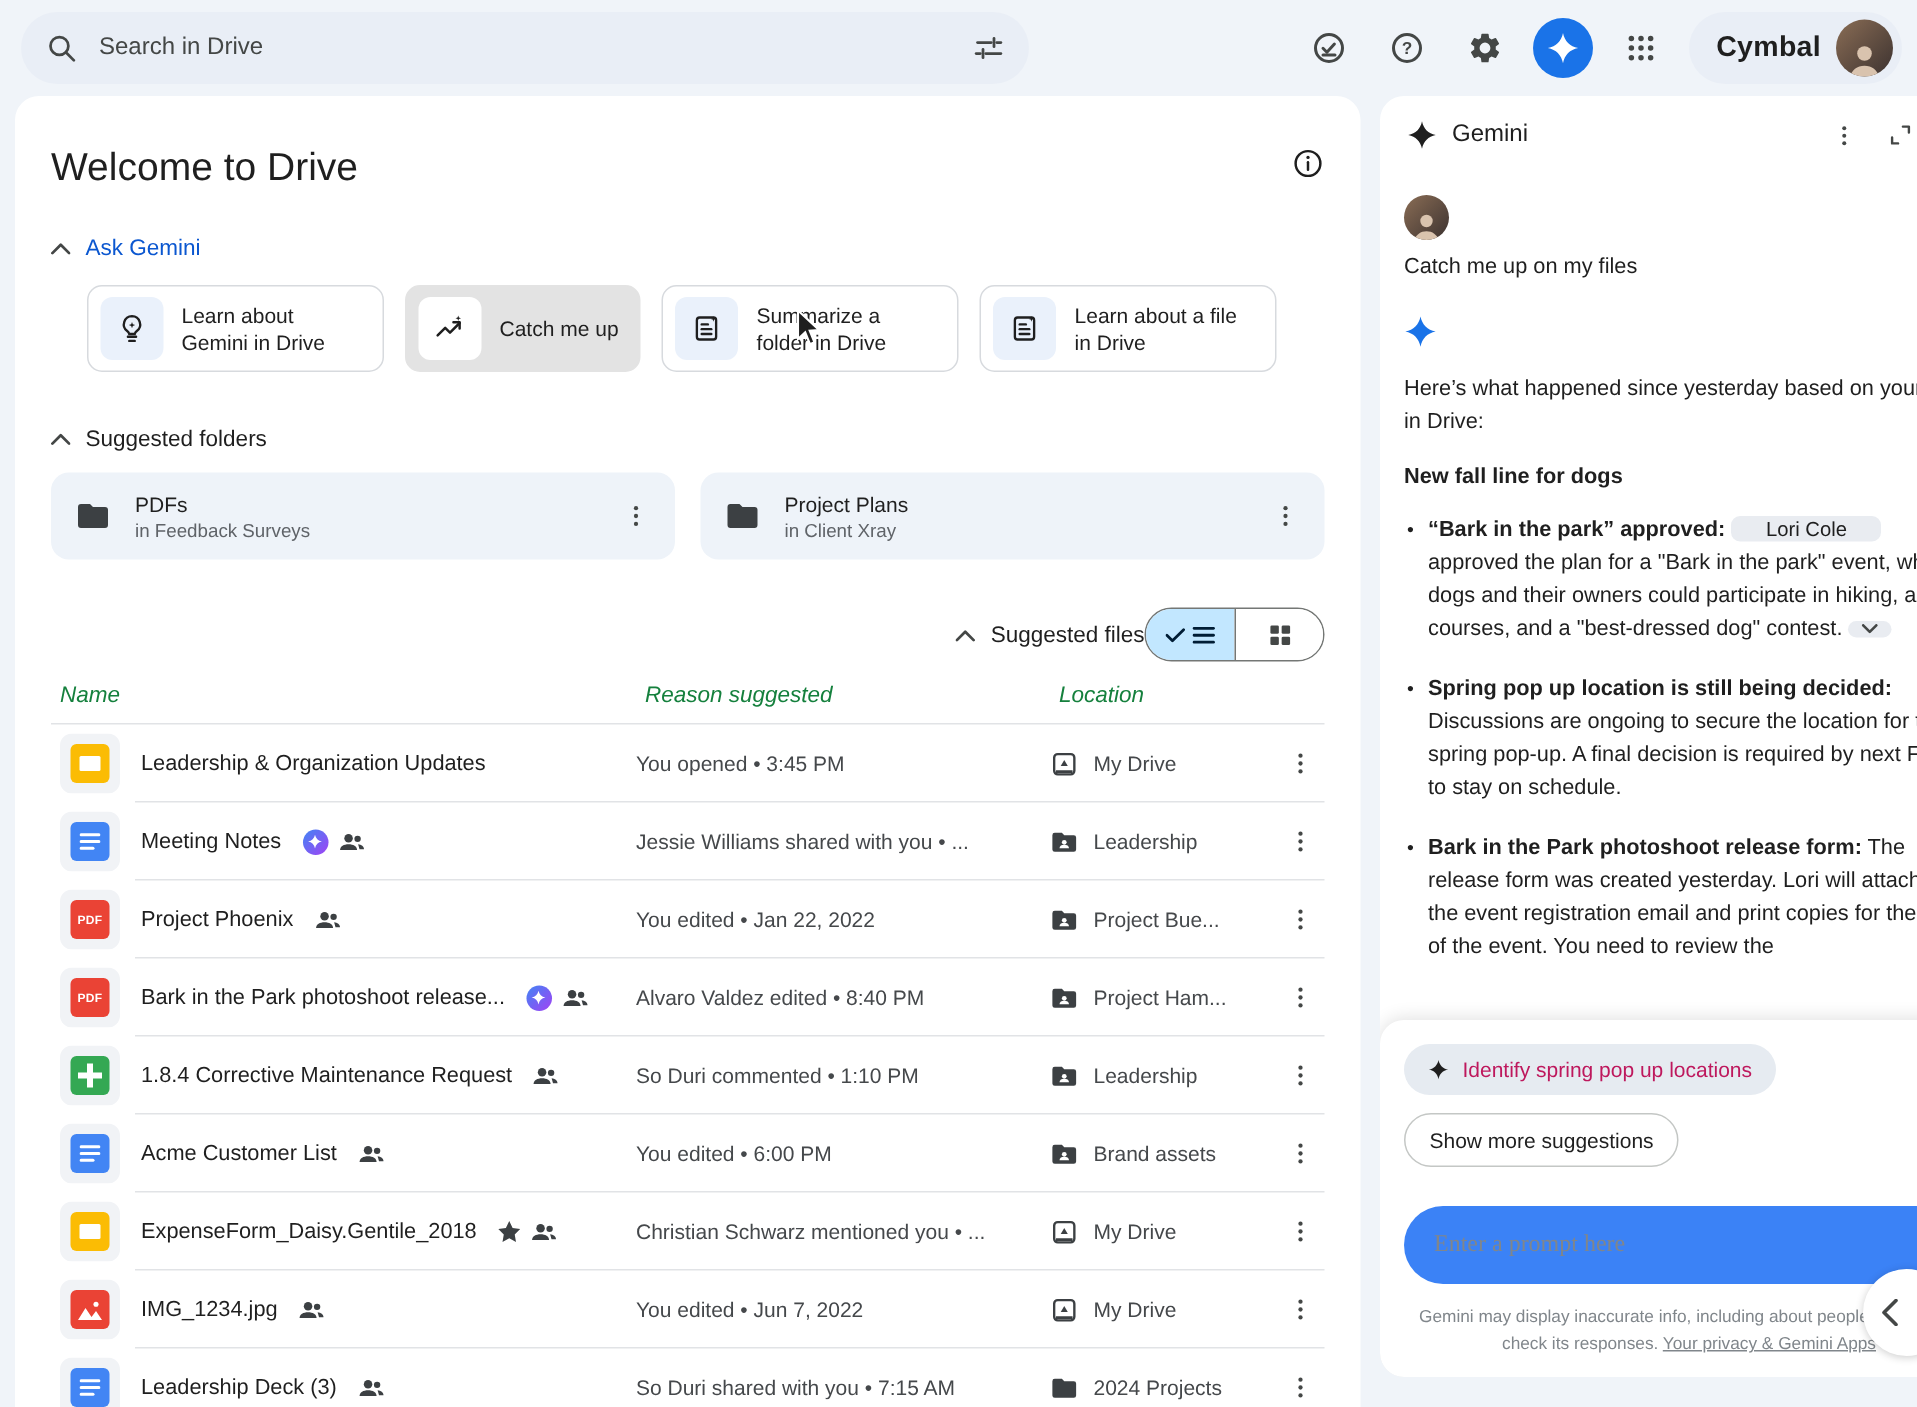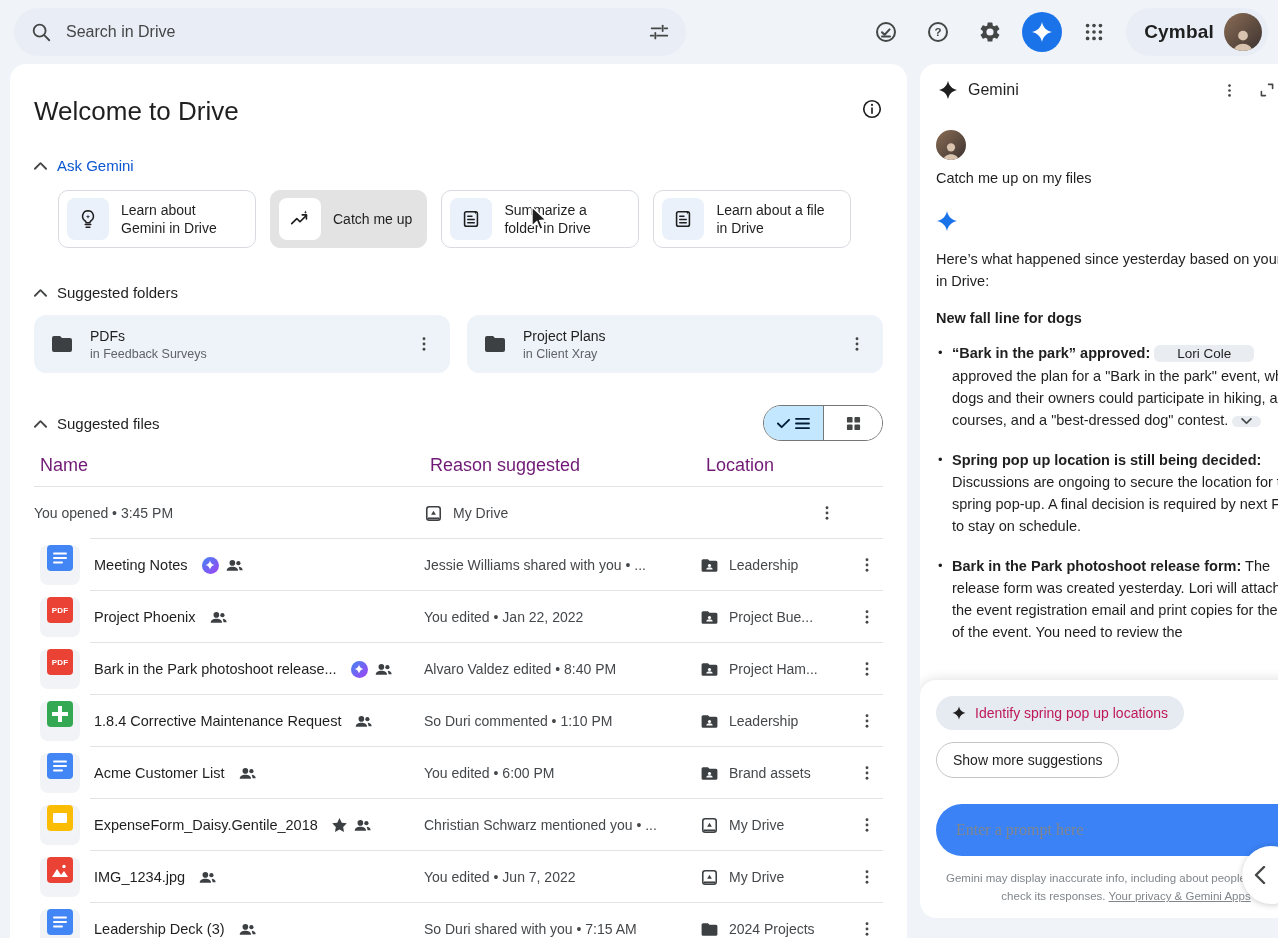--- a/index.html
+++ b/index.html
@@ -39,33 +39,33 @@
   .action-btn.hovered .tile { background:#fff; }
 
   .folders-row { margin-top:36px; }
   .folder-cards { display:flex; gap:17px; margin-top:14px; }
   .folder-card { width:416px; height:58px; background:#eef3f9; border-radius:12px; display:flex; align-items:center; padding:0 10px 0 16px; cursor:pointer; }
   .folder-card .ftxt { margin-left:16px; }
   .folder-card .fname { font-size:14px; font-weight:500; color:#1f1f1f; }
   .folder-card .floc { font-size:12.5px; color:#5f6368; margin-top:3px; }
   .kebab { margin-left:auto; width:32px; height:32px; display:flex; align-items:center; justify-content:center; border-radius:50%; cursor:pointer; }
 
-  .files-row { margin-top:32px; display:flex; align-items:center; justify-content:space-between; }
+  .files-row { margin-top:32px; display:flex; align-items:center; justify-content:flex-end; }
   .view-toggle { display:flex; height:36px; border:1px solid #747775; border-radius:18px; overflow:hidden; cursor:pointer; }
   .vt-seg { display:flex; align-items:center; justify-content:center; gap:5px; width:59px; }
   .vt-list { background:#c2e7ff; }
   .vt-grid { background:#fff; border-left:1px solid #747775; }
 
   .ftable { margin-top:14px; }
   .t-head { display:grid; grid-template-columns:390px 276px 143px 40px; padding-bottom:10px; border-bottom:1px solid #e1e3e6; }
-  .t-head .th { font-size:18px; color:#701a75; padding-left:6px; }
+  .t-head .th { font-size:15px; color:#15803d; padding-left:6px;font-style:italic; }
   .t-row { display:grid; grid-template-columns:390px 276px 143px 40px; align-items:center; height:52px; position:relative; cursor:pointer; }
   .t-row::after { content:""; position:absolute; left:56px; right:0; bottom:0; height:1px; background:#e1e3e6; }
   .name-cell { display:flex; align-items:center; gap:14px; padding-left:6px; overflow:hidden; }
-  .fi-tile { width:40px; height:40px; border-radius:8px; background:#f1f3f6; display:flex; align-items:flex-start; justify-content:center; flex:0 0 auto; }
+  .fi-tile { width:40px; height:40px; border-radius:8px; background:#f1f3f6; display:flex; align-items:center; justify-content:center; flex:0 0 auto; }
   .fname-txt { font-size:14.5px; font-weight:500; color:#1f1f1f; white-space:nowrap; }
   .badges { display:flex; align-items:center; gap:7px; flex:0 0 auto; }
   .gem-badge { width:17px; height:17px; border-radius:50%; background:linear-gradient(135deg,#4285f4,#a142f4); display:flex; align-items:center; justify-content:center; }
   .cell-sec { font-size:14px; color:#45484b; white-space:nowrap; overflow:hidden; }
   .loc-cell { display:flex; align-items:center; gap:10px; font-size:14px; color:#45484b; white-space:nowrap; }
 
   
   .g-slides { width:26px; height:26px; background:#fbbc04; border-radius:4px; display:flex; align-items:center; justify-content:center; }
   .g-slides i { display:block; width:14px; height:10px; background:#fff; border-radius:1px; }
   .g-docs { width:26px; height:26px; background:#4285f4; border-radius:4px; display:flex; align-items:center; justify-content:center; }
@@ -318,20 +318,28 @@
 
   <div class="ftable">
     <div class="t-head">
       <div class="th">Name</div>
       <div class="th">Reason suggested</div>
       <div class="th">Location</div>
       <div class="th"></div>
     </div>
 
     <div class="t-row">
+      <div class="name-cell">
+        <span class="fi-tile">
+            <span class="g-slides">
+              <i></i>
+            </span>
+          </span>
+        <span class="fname-txt">Leadership &amp; Organization Updates</span>
+      </div>
       <div class="cell-sec">You opened • 3:45 PM</div>
       <div class="loc-cell">
         <svg width="19" height="19" viewBox="0 0 24 24">
             <rect x="3.5" y="3.5" width="17" height="17" rx="3" fill="none" stroke="#3c4043" stroke-width="2"></rect>
             <path d="M12 8.5l3 5H9z" fill="#3c4043"></path>
             <line x1="5" y1="18.2" x2="19" y2="18.2" stroke="#3c4043" stroke-width="2.4"></line>
           </svg>
         <span>My Drive</span>
       </div>
       <div class="kebab">

